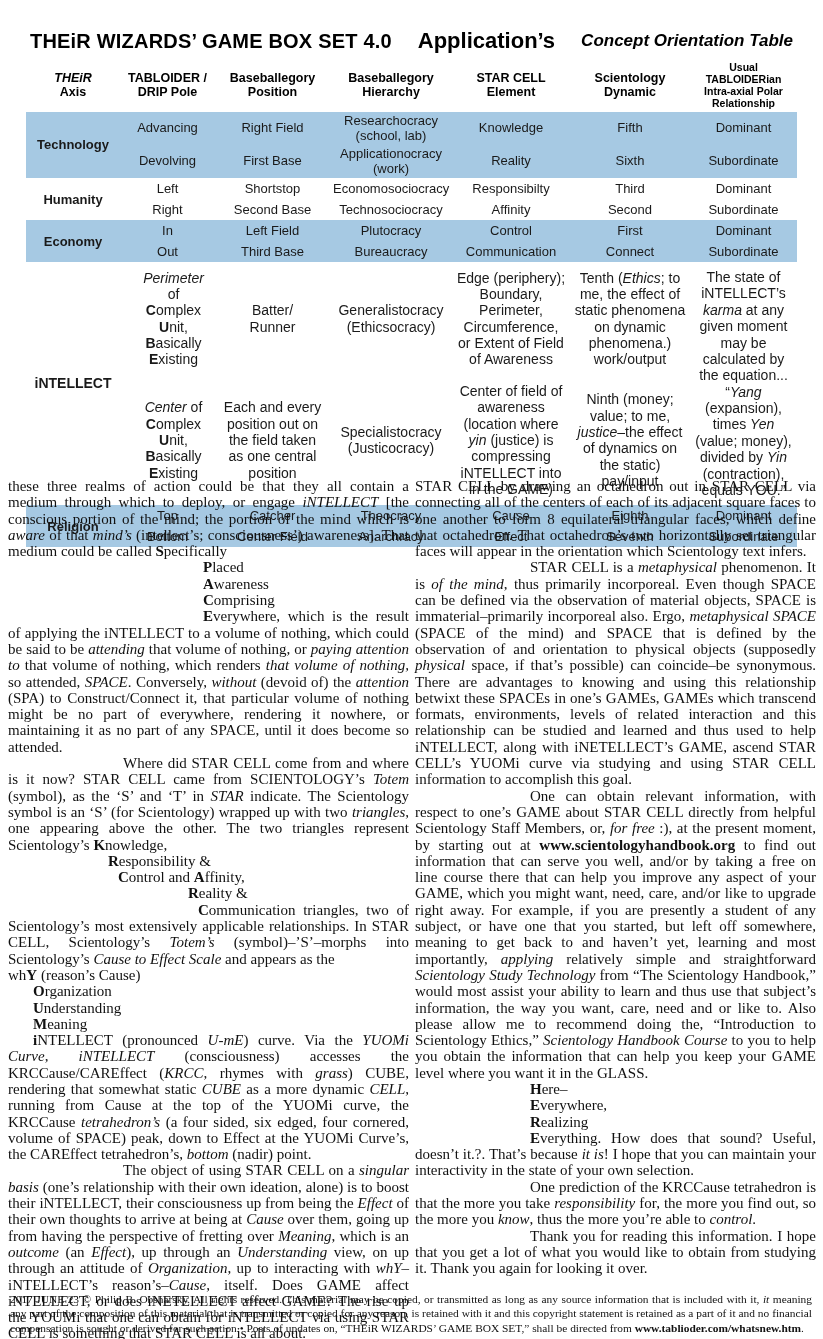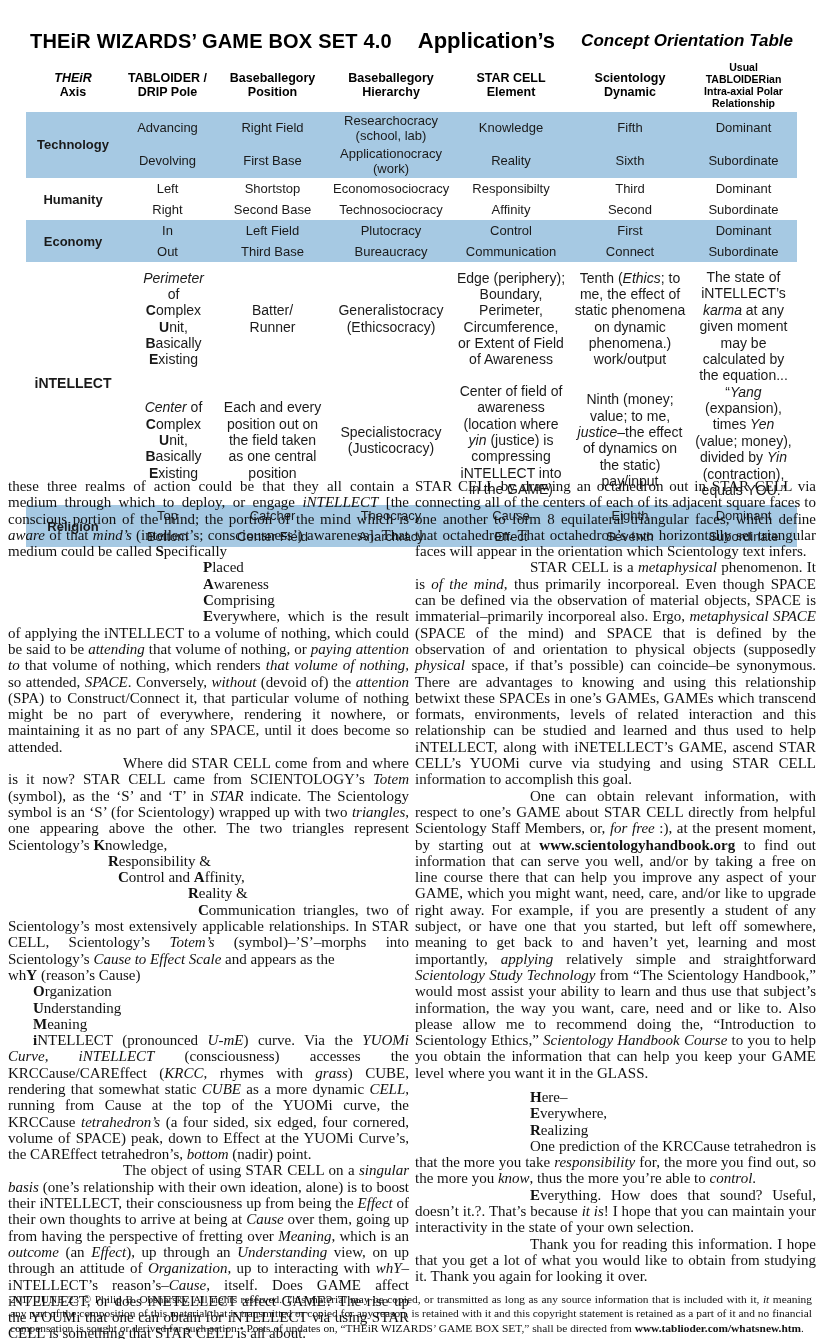--- a/index.html
+++ b/index.html
@@ -192,21 +192,21 @@
     <div class="para" style="padding-left: 25px;"><span class="rb">O</span><span>rganization</span></div>
     <div class="para" style="padding-left: 25px;"><span class="rb">U</span><span>nderstanding</span></div>
     <div class="para" style="padding-left: 25px;"><span class="rb">M</span><span>eaning</span></div>
     <div class="para" style="text-indent: 25px;"><span class="rb">i</span><span>NTELLECT (pronounced </span><span class="ri">U-mE</span><span>) curve. Via the </span><span class="ri">YUOMi Curve</span><span>, </span><span class="ri">iNTELLECT</span><span> (consciousness) accesses the KRCCause/CAREffect (</span><span class="ri">KRCC</span><span>, rhymes with </span><span class="ri">grass</span><span>) CUBE, rendering that somewhat static </span><span class="ri">CUBE</span><span> as a more dynamic </span><span class="ri">CELL</span><span>, running from Cause at the top of the YUOMi curve, the KRCCause </span><span class="ri">tetrahedron’s</span><span> (a four sided, six edged, four cornered, volume of SPACE) peak, down to Effect at the YUOMi Curve’s, the CAREffect tetrahedron’s, </span><span class="ri">bottom</span><span> (nadir) point.</span></div>
     <div class="para" style="text-indent: 115px;"><span>The object of using STAR CELL on a </span><span class="ri">singular basis</span><span> (one’s relationship with their own ideation, alone) is to boost their iNTELLECT, their consciousness up from being the </span><span class="ri">Effect</span><span> of their own thoughts to arrive at being at </span><span class="ri">Cause</span><span> over them, going up from having the perspective of fretting over </span><span class="ri">Meaning</span><span>, which is an </span><span class="ri">outcome</span><span> (an </span><span class="ri">Effect</span><span>), up through an </span><span class="ri">Understanding</span><span> view, on up through an attitude of </span><span class="ri">Organization</span><span>, up to interacting with </span><span class="ri">whY</span><span>–iNTELLECT’s reason’s–</span><span class="ri">Cause</span><span>, itself. Does GAME affect iNTELLECT, or does iNETELLECT affect GAME? The rise up the YOUMi that one can obtain for iNTELLECT via using STAR CELL is something that STAR CELL is all about.</span></div>
   </div>
 <div class="bodycol" id="col-right">
     <div class="para"><span>STAR CELL by drawing an octahedron out in STAR CELL via connecting all of the centers of each of its adjacent square faces to one another to form 8 equilateral triangular faces, which define that octahedron. That octahedron’s two horizontally set triangular faces will appear in the orientation which Scientology text infers.</span></div>
     <div class="para" style="text-indent: 115px;"><span>STAR CELL is a </span><span class="ri">metaphysical</span><span> phenomenon. It is </span><span class="ri">of the mind</span><span>, thus primarily incorporeal. Even though SPACE can be defined via the observation of material objects, SPACE is immaterial–primarily incorporeal also. Ergo, </span><span class="ri">metaphysical SPACE</span><span> (SPACE of the mind) and SPACE that is defined by the observation of and orientation to physical objects (supposedly </span><span class="ri">physical</span><span> space, if that’s possible) can coincide–be synonymous. There are advantages to knowing and using this relationship betwixt these SPACEs in one’s GAMEs, GAMEs which transcend formats, environments, levels of related interaction and this relationship can be studied and learned and thus used to help iNTELLECT, along with iNETELLECT’s GAME, ascend STAR CELL’s YUOMi curve via studying and using STAR CELL information to accomplish this goal.</span></div>
     <div class="para" style="text-indent: 115px;"><span>One can obtain relevant information, with respect to one’s GAME about STAR CELL directly from helpful Scientology Staff Members, or, </span><span class="ri">for free</span><span> :), at the present moment, by starting out at </span><span class="ru">www.scientologyhandbook.org</span><span> to find out information that can serve you well, and/or by taking a free on line course there that can help you improve any aspect of your GAME, which you might want, need, care, and/or like to upgrade right away. For example, if you are presently a student of any subject, or have one that you started, but left off somewhere, meaning to get back to and haven’t yet, learning and most importantly, </span><span class="ri">applying</span><span> relatively simple and straightforward </span><span class="ri">Scientology Study Technology</span><span> from “The Scientology Handbook,” would most assist your ability to learn and thus use that subject’s information, the way you want, care, need and or like to. Also please allow me to recommend doing the, “Introduction to Scientology Ethics,” </span><span class="ri">Scientology Handbook Course</span><span> to you to help you obtain the information that can help you keep your GAME level where you want it in the GLASS.</span></div>
-    <div class="para" style="padding-left: 115px; margin-top: 8px;"><span class="rb">H</span><span>ere–</span></div>
+    <div class="para" style="padding-left: 115px;"><span class="rb">H</span><span>ere–</span></div>
     <div class="para" style="padding-left: 115px;"><span class="rb">E</span><span>verywhere,</span></div>
     <div class="para" style="padding-left: 115px;"><span class="rb">R</span><span>ealizing</span></div>
+    <div class="para" style="text-indent: 115px;"><span class="rb">E</span><span>verything. How does that sound? Useful, doesn’t it.?. That’s because </span><span class="ri">it is</span><span>! I hope that you can maintain your interactivity in the state of your own selection.</span></div>
     <div class="para" style="text-indent: 115px;"><span>One prediction of the KRCCause tetrahedron is that the more you take </span><span class="ri">responsibility</span><span> for, the more you find out, so the more you </span><span class="ri">know</span><span>, thus the more you’re able to </span><span class="ri">control</span><span>.</span></div>
-    <div class="para" style="text-indent: 115px;"><span class="rb">E</span><span>verything. How does that sound? Useful, doesn’t it.?. That’s because </span><span class="ri">it is</span><span>! I hope that you can maintain your interactivity in the state of your own selection.</span></div>
     <div class="para" style="text-indent: 115px;"><span>Thank you for reading this information. I hope that you get a lot of what you would like to obtain from studying it. Thank you again for looking it over.</span></div>
   </div>
 
 <div class="footer" id="footer"><span>2017 JUNE 23 © Philip B. Obsharsky. All rights reserved. This material may be copied, or transmitted as long as any source information that is included with it, </span><span class="ri">it</span><span> meaning any part of the composition of this material that is transmitted or copied for any reason, is retained with it and this copyright statement is retained as a part of it and no financial compensation is sought or derived for such action.•    Posts of updates on, “THEiR WIZARDS’ GAME BOX SET,” shall be directed from </span><span class="ru">www.tablioder.com/whatsnew.htm</span><span>.</span></div>
 
 </body></html>

